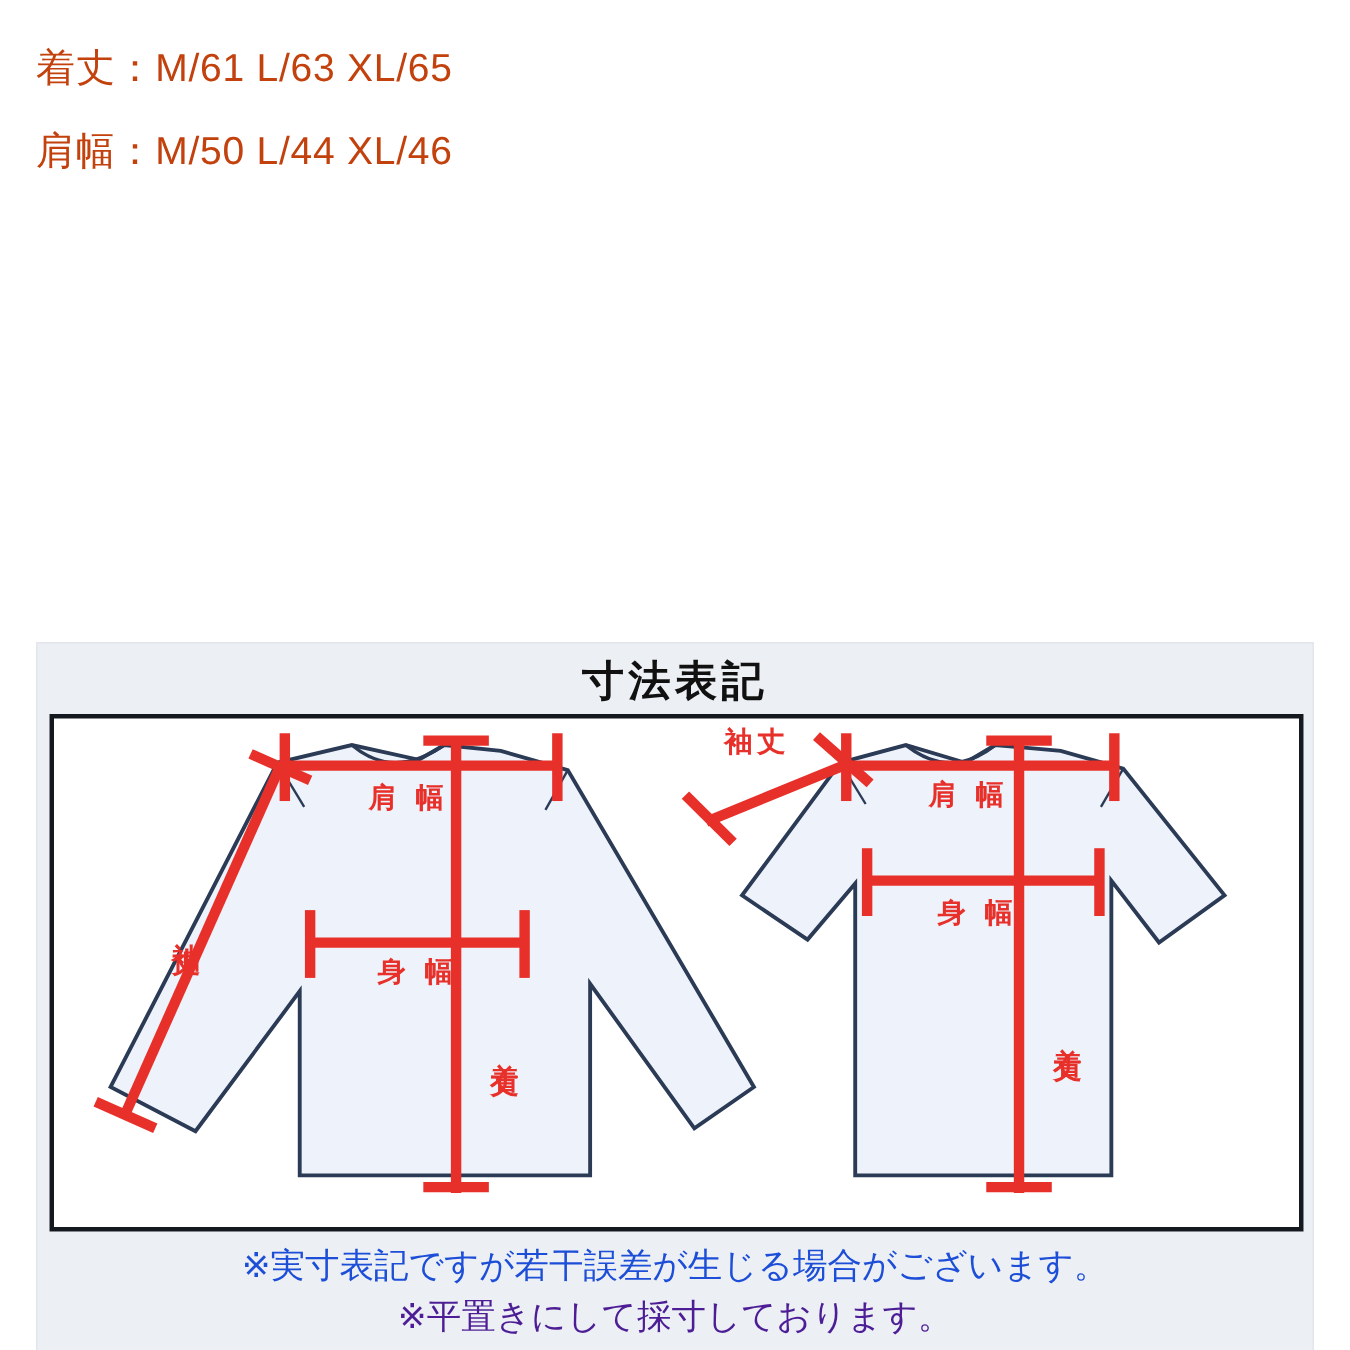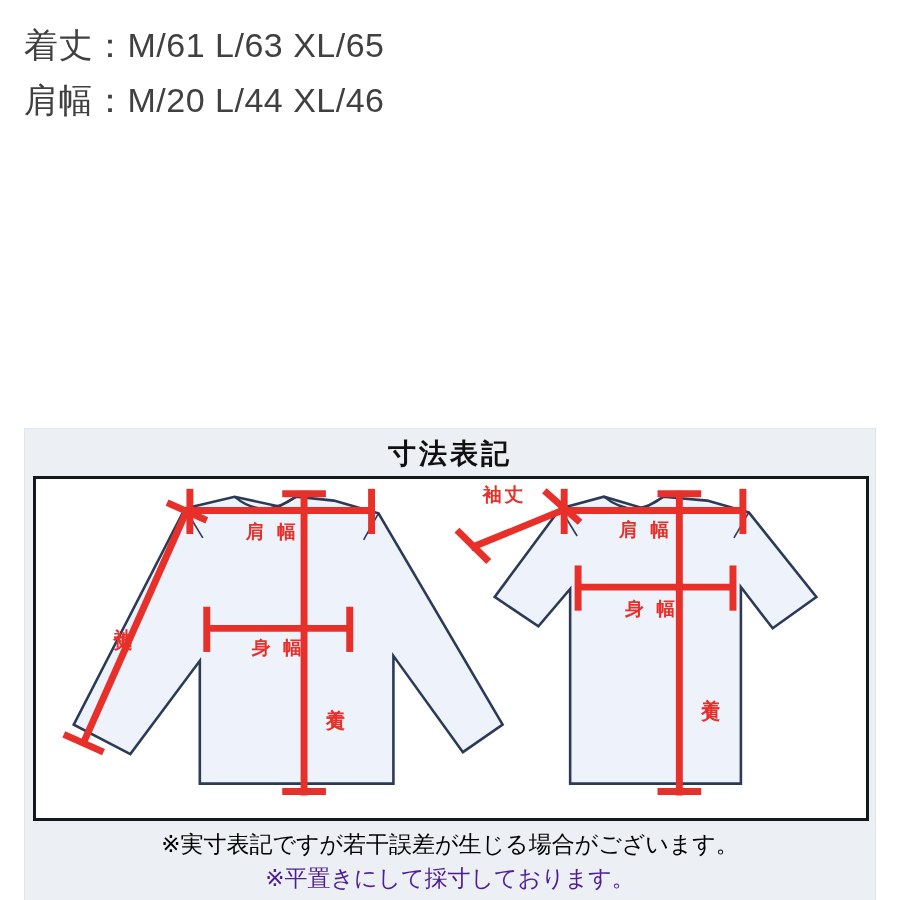--- a/index.html
+++ b/index.html
@@ -17,25 +17,25 @@
   }
 
   
   .spec-list {
     position: absolute;
     top: 18px;
     left: 24px;
     width: 640px;
   }
   .spec-line {
-    font-size: 34px;
+    font-size: 26px;
     line-height: 55px;
     letter-spacing: 0.5px;
     white-space: nowrap;
-    color: #404040;
+    color: #c2410c;
     font-weight: 400;
   }
   .spec-line .lbl { }
   .spec-line .val { }
 
   
   .diagram-panel {
     position: absolute;
     left: 24px;
     top: 428px;
@@ -81,32 +81,32 @@
     width: 100%;
     text-align: center;
   }
   .note-line {
     font-size: 23px;
     line-height: 34px;
     color: #c0392b;
     font-family: "DejaVu Sans", "Liberation Sans", sans-serif;
     white-space: nowrap;
   }
-  .note-line.first { color: #000000; }
+  .note-line.first { color: #1d4ed8; }
   .note-line.second { color: #4c1d95; }
 </style>
 </head>
 <body>
 
 <div class="spec-list">
   <div class="spec-line">
     <span class="lbl">着丈：</span><span class="val">M/61 L/63 XL/65</span>
   </div>
   <div class="spec-line">
-    <span class="lbl">肩幅：</span><span class="val">M/20 L/44 XL/46</span>
+    <span class="lbl">肩幅：</span><span class="val">M/50 L/44 XL/46</span>
   </div>
 </div>
 
 <div class="diagram-panel">
 
   <div class="diagram-title">寸法表記</div>
 
   <div class="diagram-frame">
     <svg class="diagram-svg" viewBox="0 0 836 345" preserveAspectRatio="none">
 

